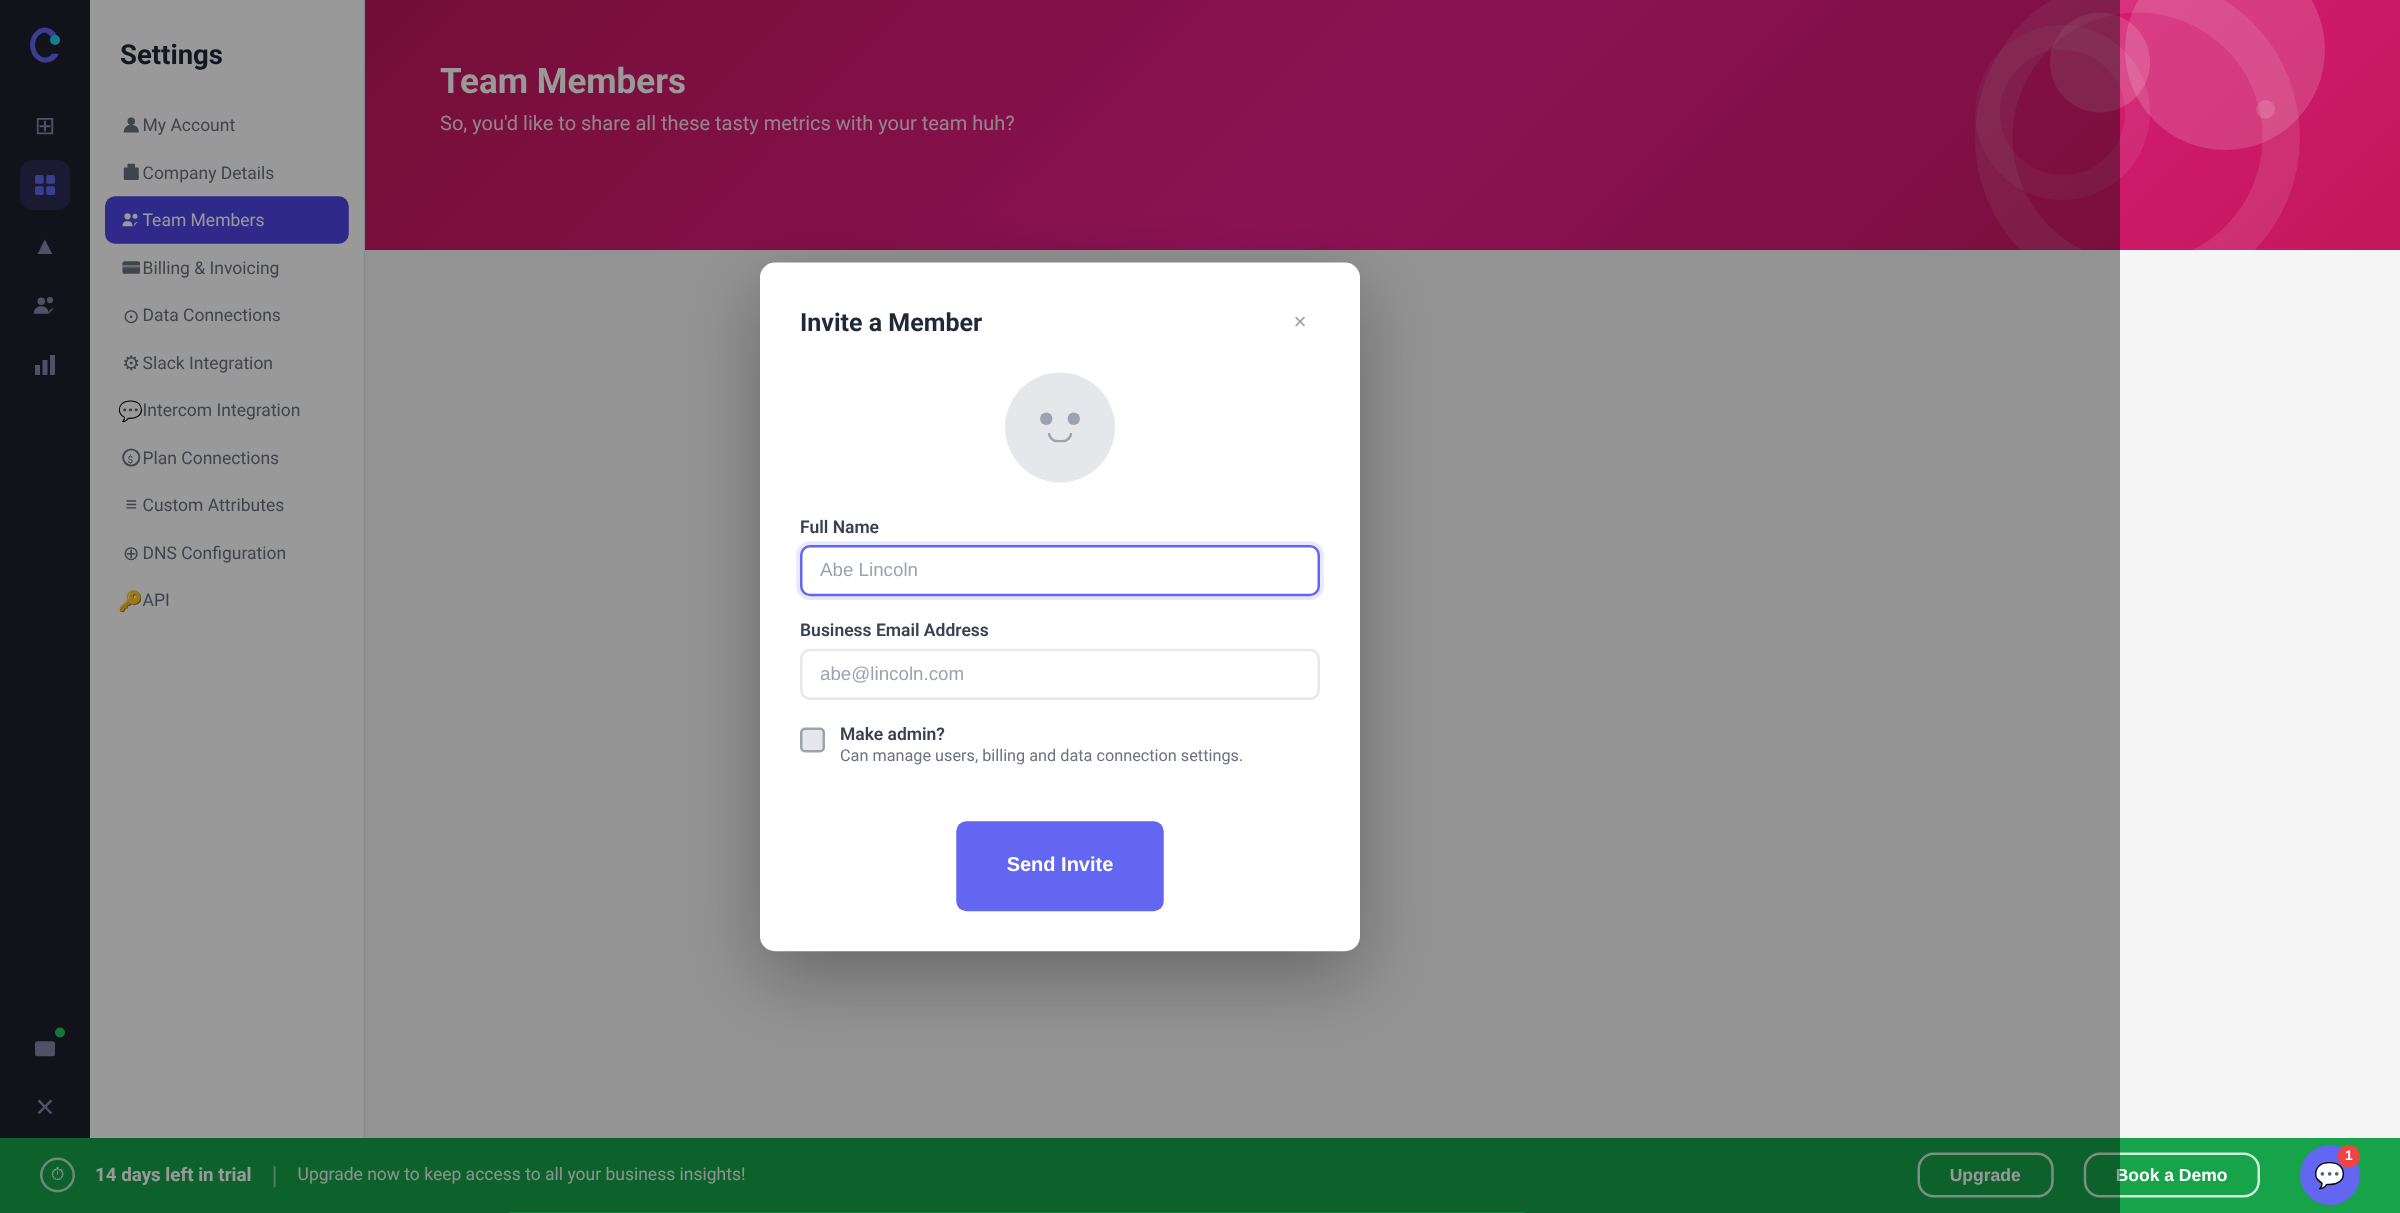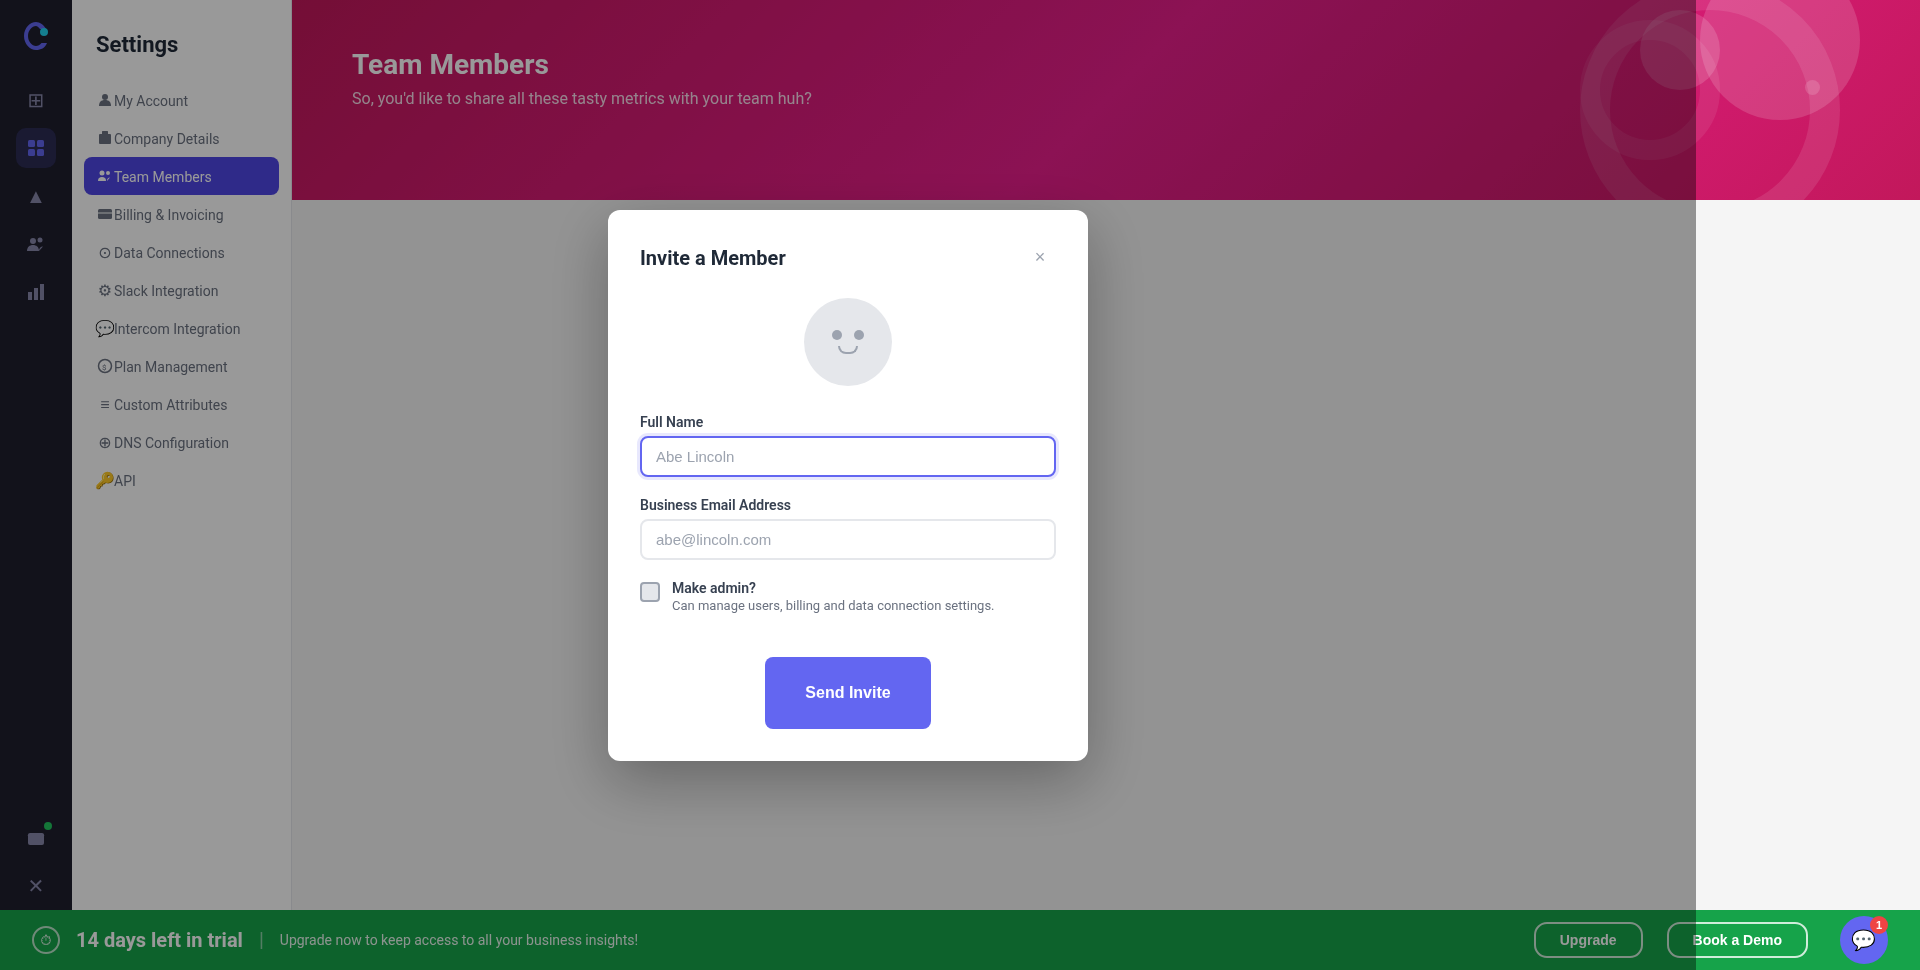--- a/index.html
+++ b/index.html
@@ -293,21 +293,21 @@
       border: 2px solid rgba(255,255,255,0.7);
       display: flex;
       align-items: center;
       justify-content: center;
       color: #fff;
       font-size: 14px;
     }
     .trial-text {
       color: #fff;
       font-weight: 700;
-      font-size: 20px;
+      font-size: 15px;
     }
     .trial-divider {
       color: rgba(255,255,255,0.5);
       font-size: 20px;
     }
     .trial-desc {
       color: rgba(255,255,255,0.9);
       font-size: 14px;
     }
     .trial-spacer { flex: 1; }
@@ -479,21 +479,21 @@
     <span>Intercom Integration</span>
   </div>
 
   <div class="sidebar-item">
     <span class="icon">
       <svg width="16" height="16" viewBox="0 0 16 16" fill="currentColor">
         <circle cx="8" cy="8" r="6.5" fill="none" stroke="currentColor" stroke-width="1.5"></circle>
         <text x="5" y="12" font-size="8" fill="currentColor">$</text>
       </svg>
     </span>
-    <span>Plan Management</span>
+    <span>Plan Connections</span>
   </div>
 
   <div class="sidebar-item">
     <span class="icon">≡</span>
     <span>Custom Attributes</span>
   </div>
 
   <div class="sidebar-item">
     <span class="icon">⊕</span>
     <span>DNS Configuration</span>

